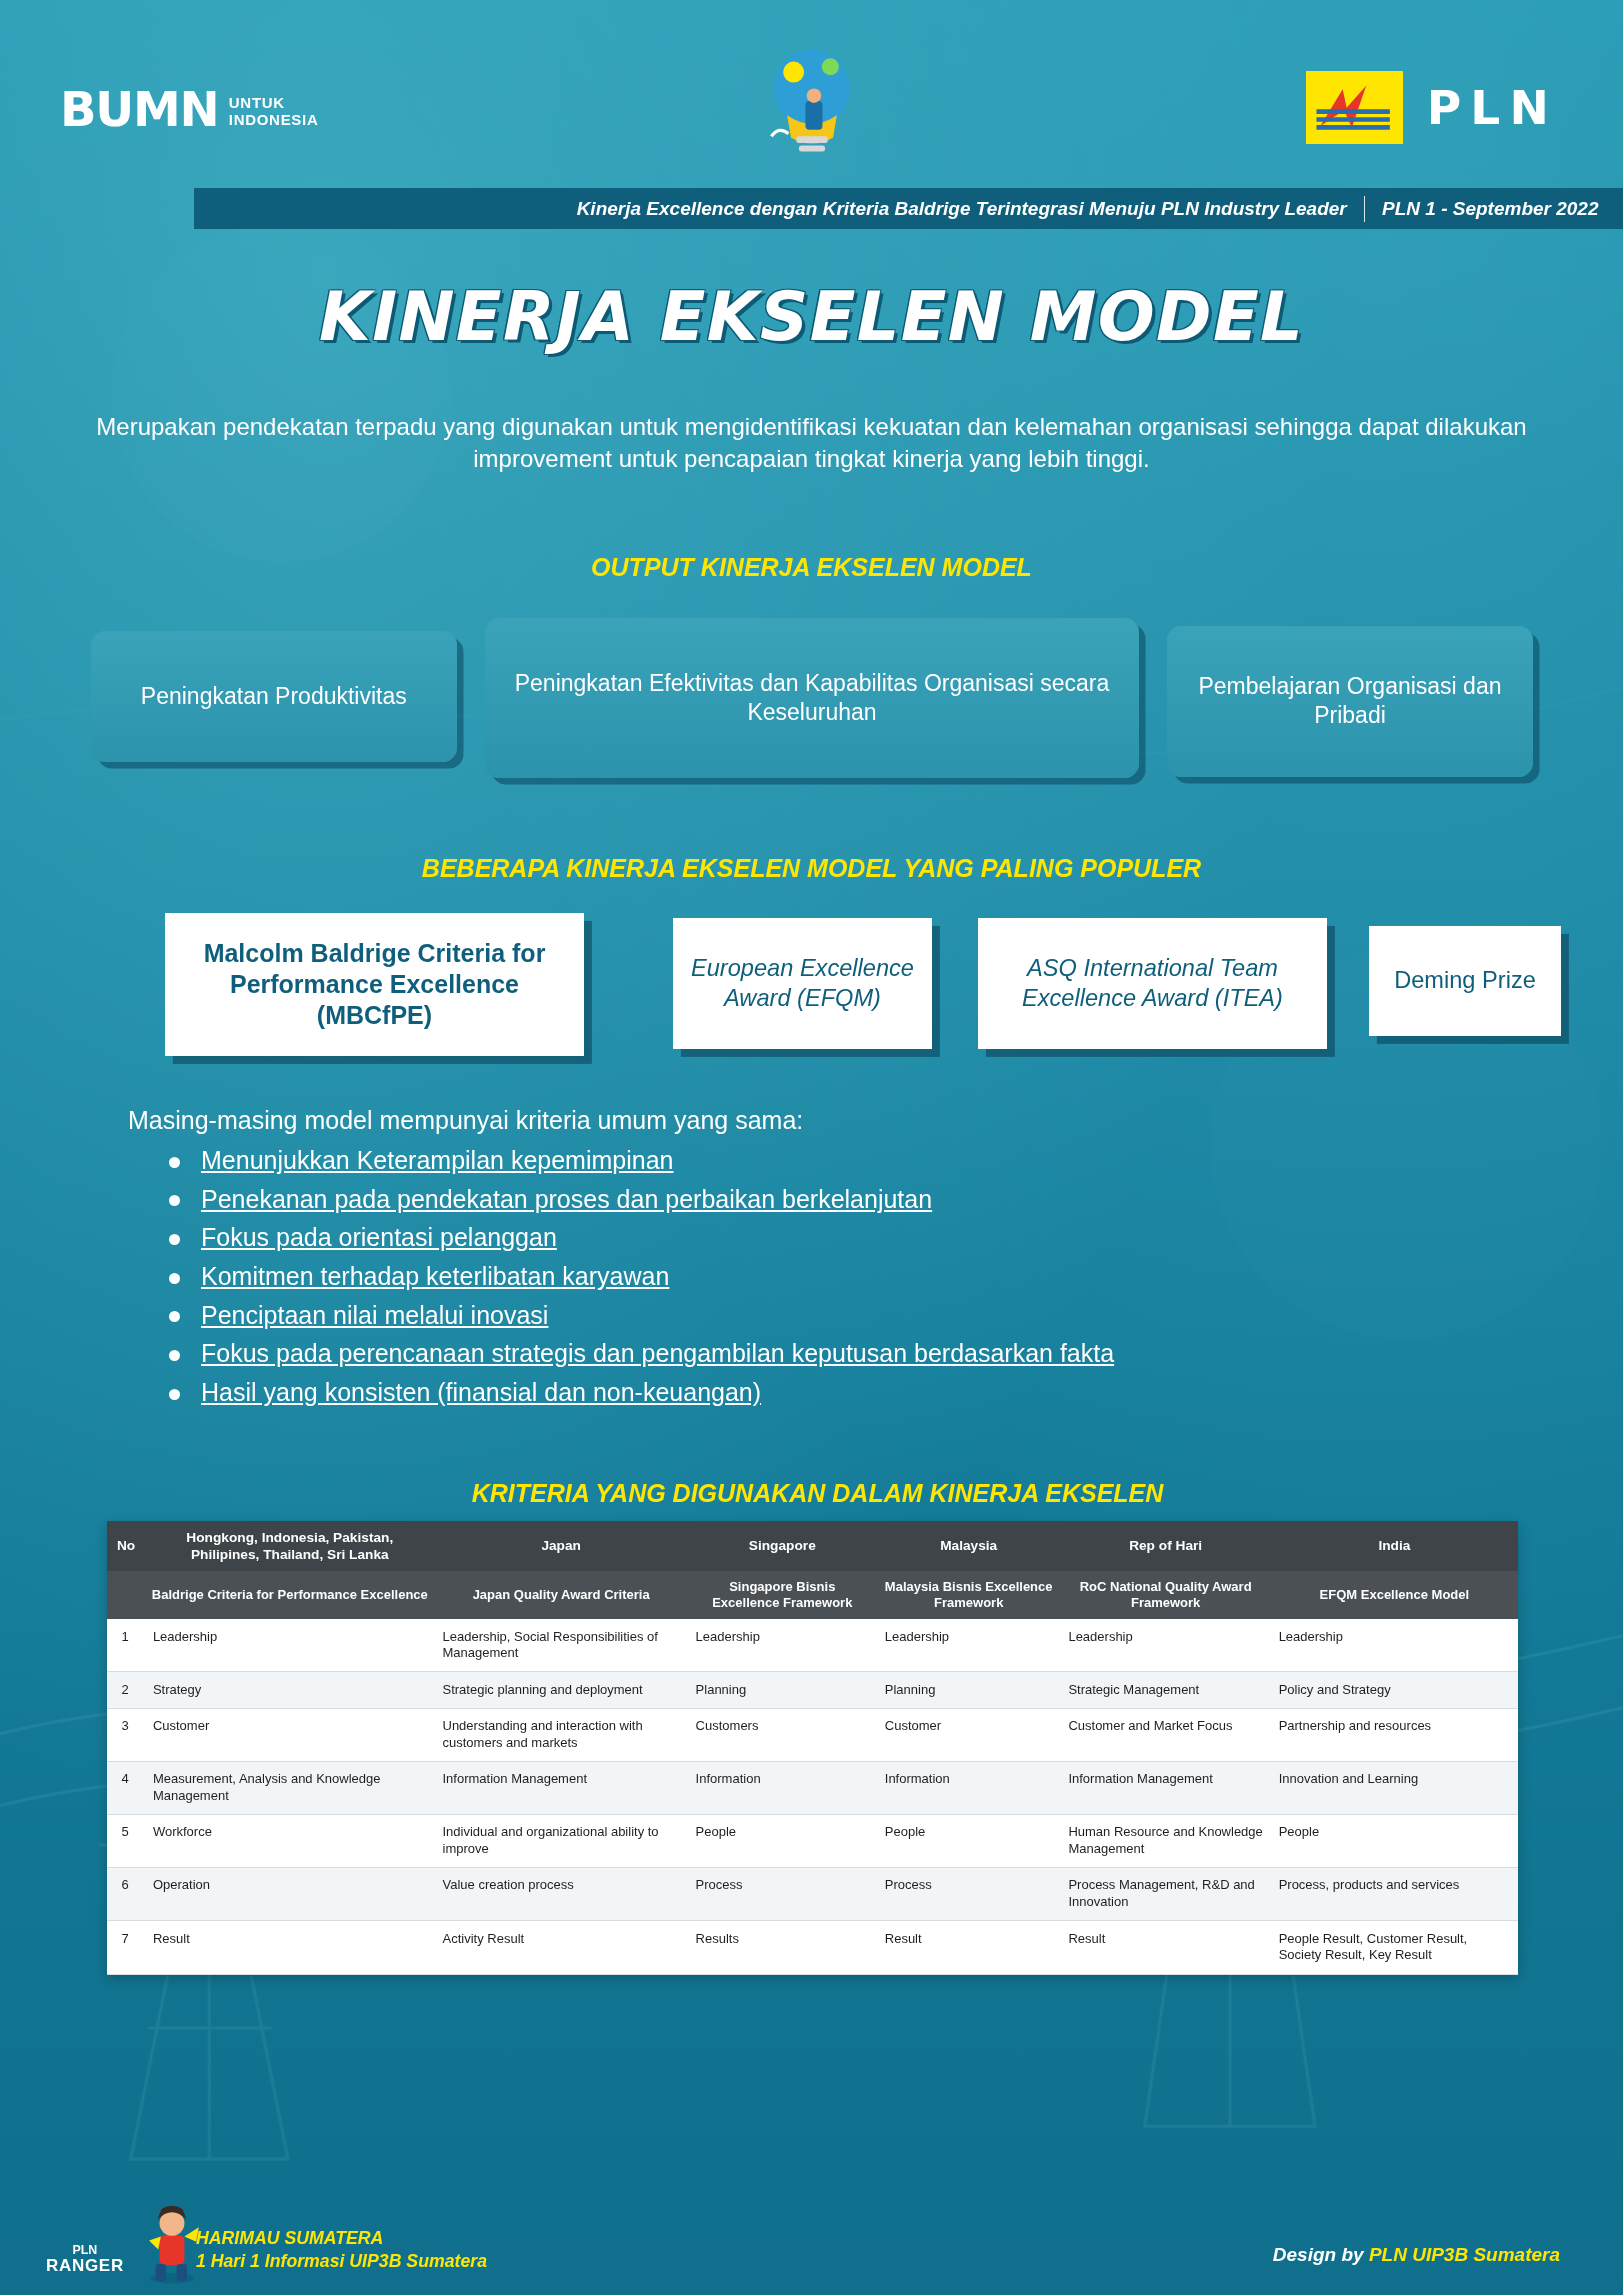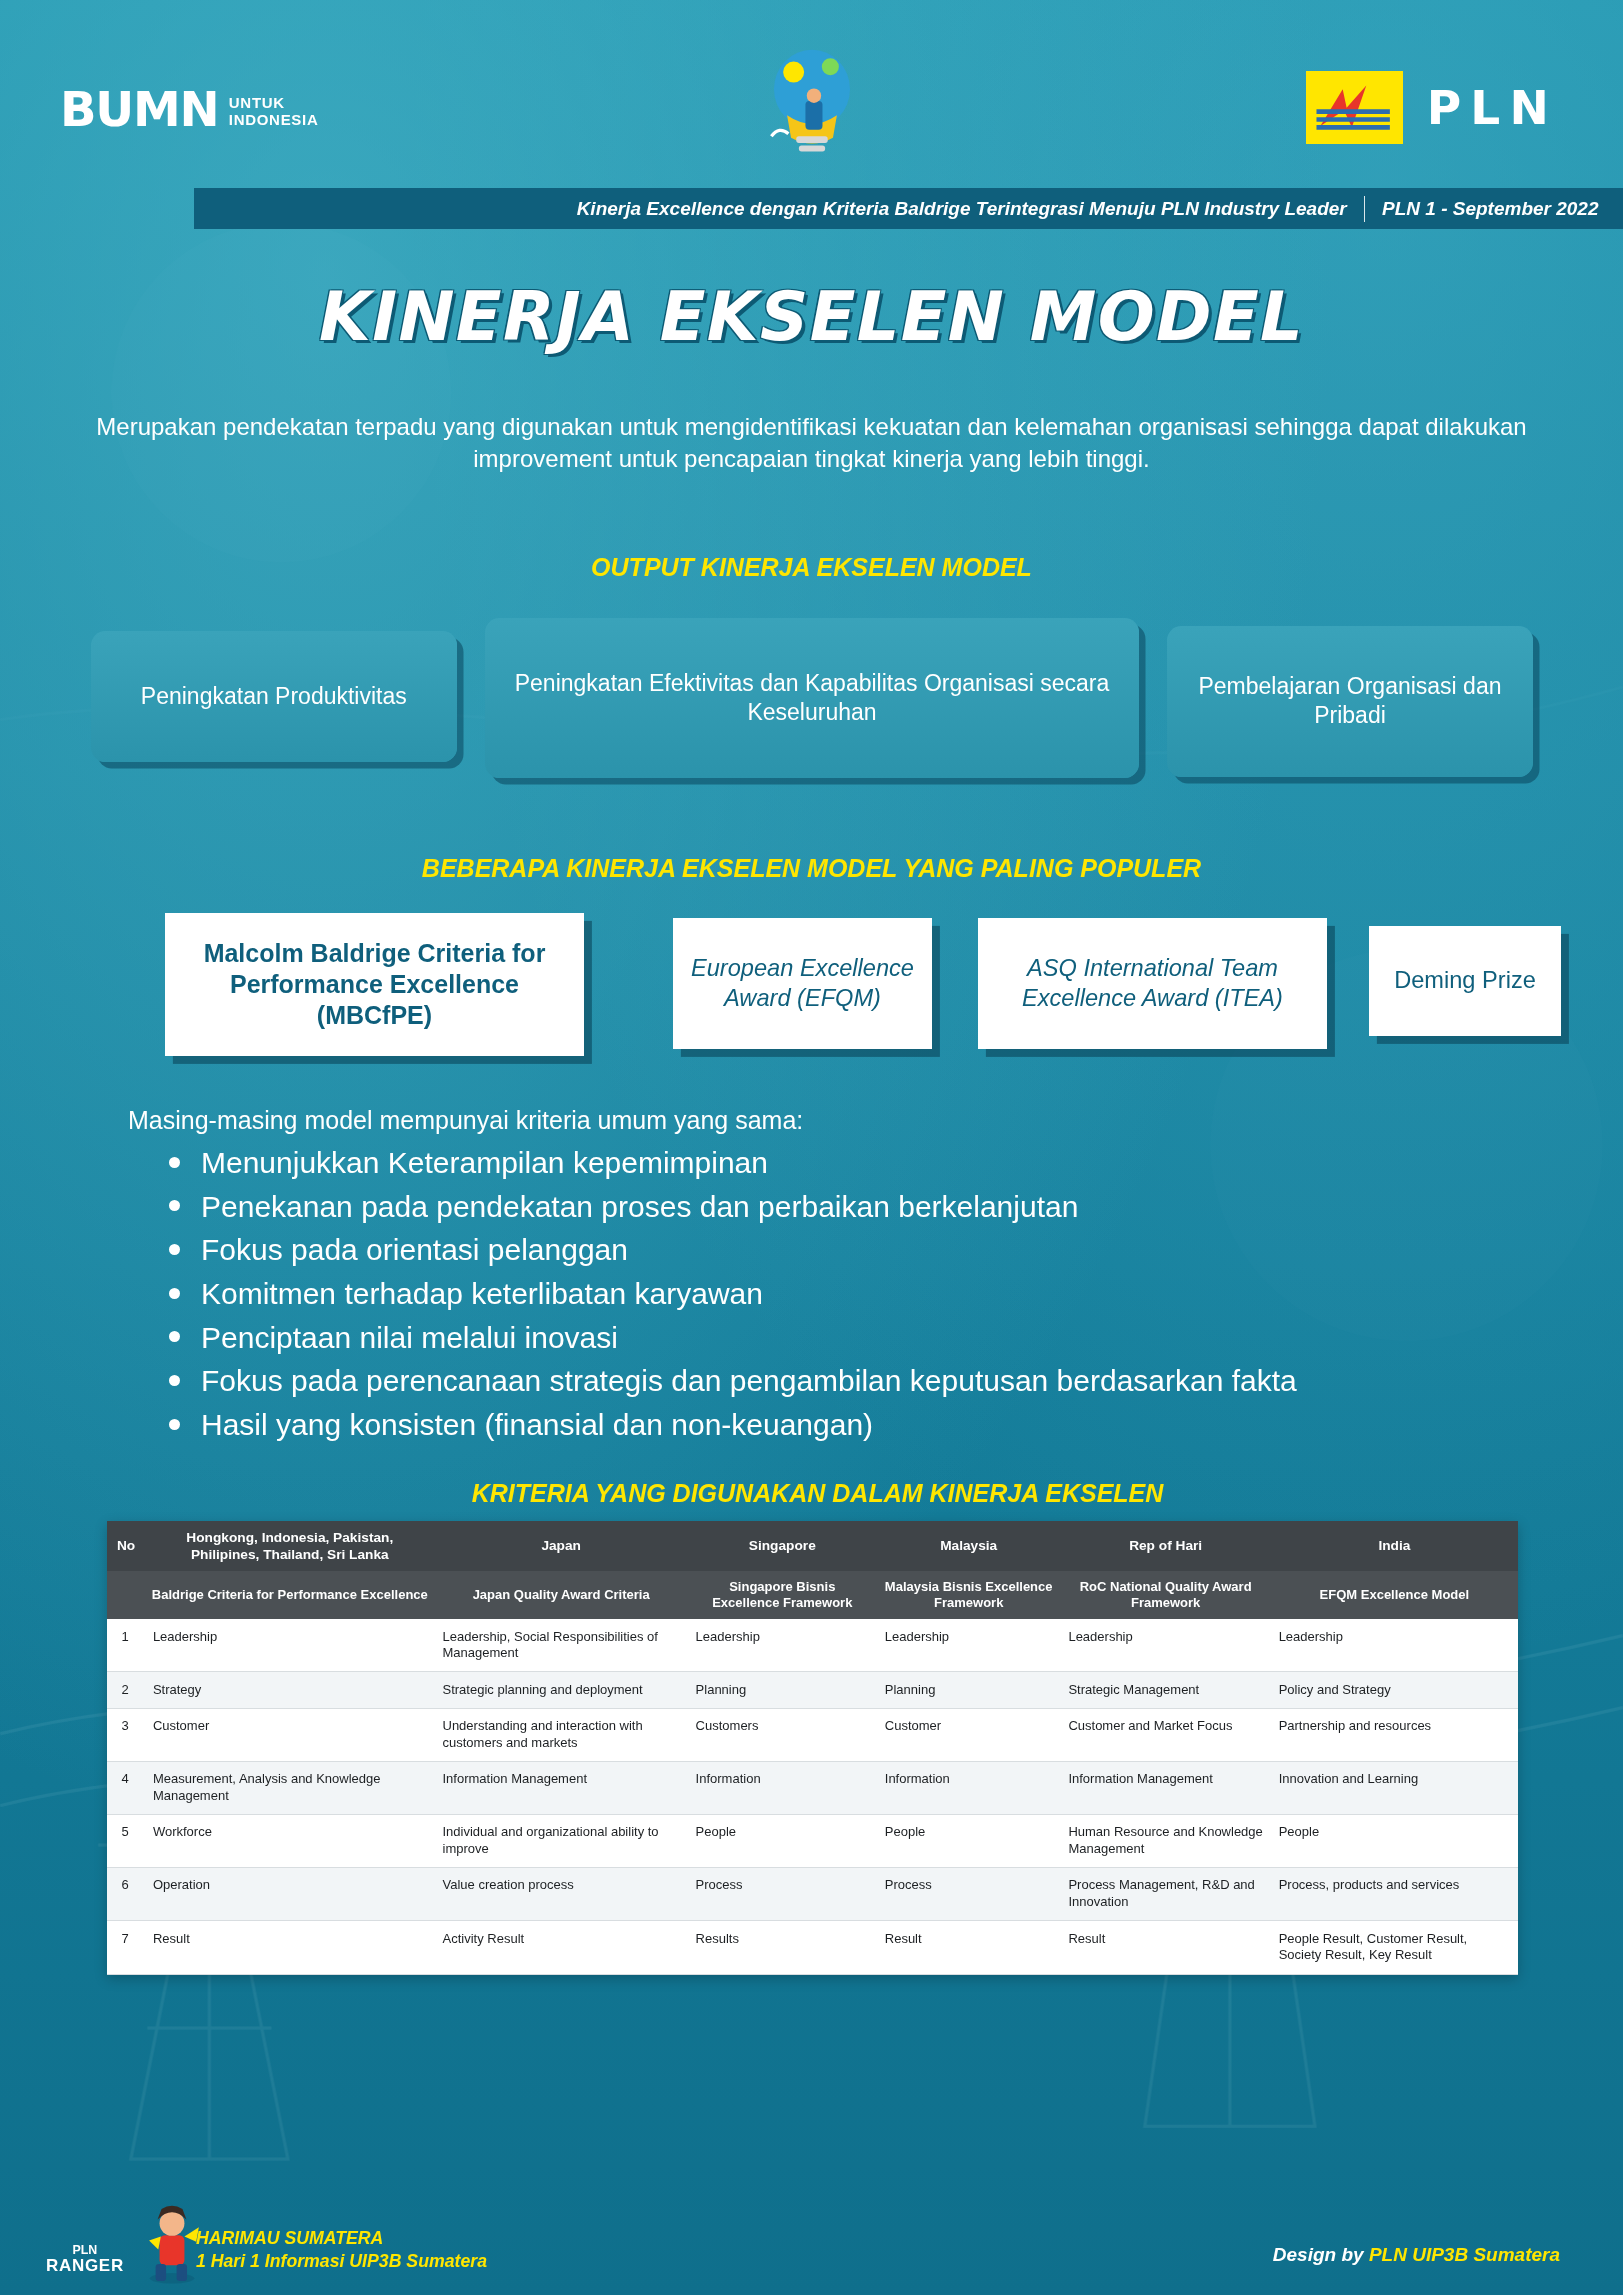--- a/index.html
+++ b/index.html
@@ -225,25 +225,26 @@
   }
   .bullets {
     position: absolute;
     top: 1148px;
     left: 164px;
     right: 79px;
   }
   .bullets li {
     list-style: none;
     color: #ffffff;
-    font-size: 30px;
+    font-size: 25px;
     line-height: 1.0;
     margin-bottom: 13.7px;
     position: relative;
     padding-left: 37px;
+    text-decoration: underline;
   }
   .bullets li::before {
     content: "";
     position: absolute;
     left: 5.2px;
     top: 8.5px;
     width: 11px; height: 11px;
     border-radius: 50%;
     background: #ffffff;
   }

